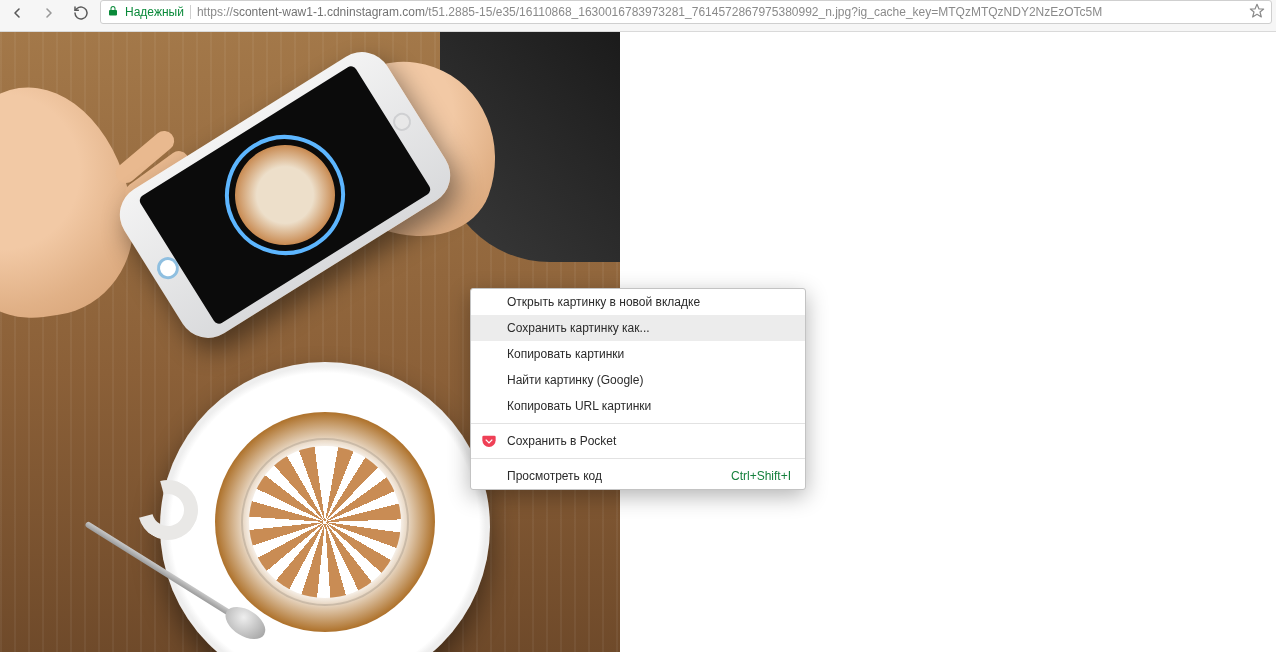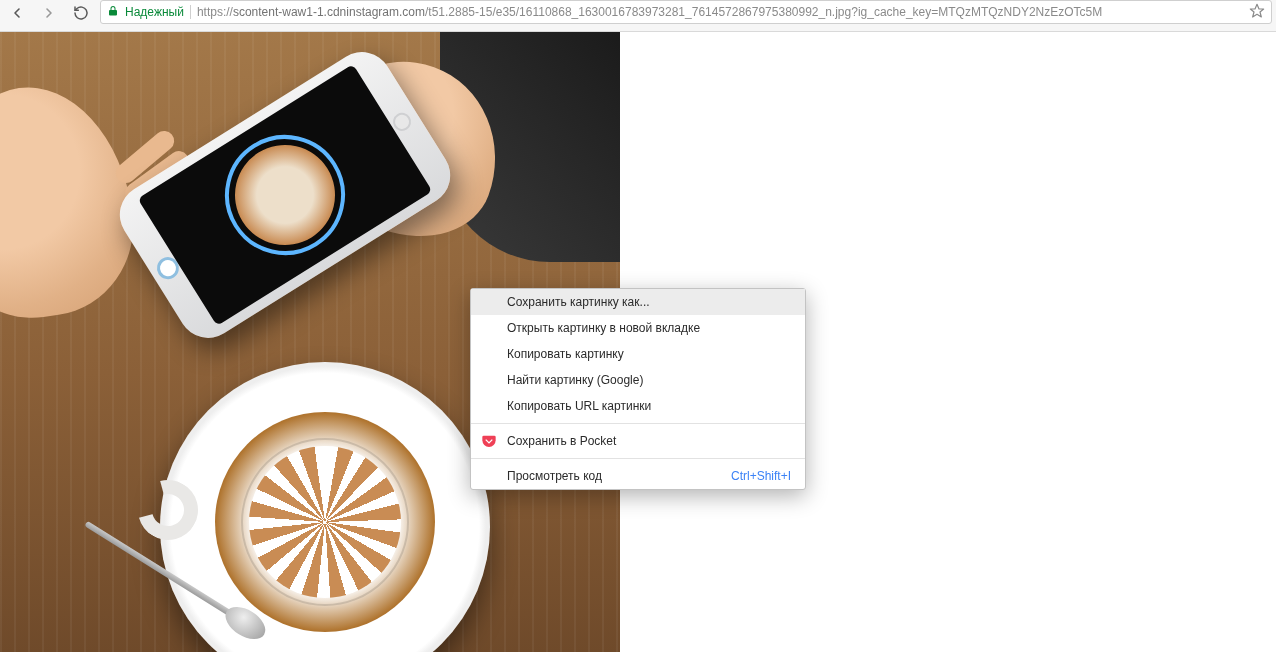--- a/index.html
+++ b/index.html
@@ -39,21 +39,21 @@
 .spoon{position:absolute;bottom:60px;left:70px;width:210px;height:26px;transform:rotate(32deg)}
 .spoon .handle-bar{position:absolute;left:0;top:10px;width:170px;height:6px;background:linear-gradient(#c9c9c9,#9b9b9b);border-radius:3px}
 .spoon .bowl{position:absolute;right:0;top:0;width:44px;height:26px;border-radius:50%;background:radial-gradient(circle at 40% 35%,#eee,#9b9b9b)}
 .ctx{position:absolute;top:256px;left:470px;width:336px;background:#fff;border:1px solid #c3c3c3;border-radius:3px;box-shadow:0 6px 22px rgba(0,0,0,.3);font-size:12px;color:#2b2b2b;user-select:none}
 .ctx .item{position:relative;height:26px;line-height:26px;padding:0 14px 0 36px}
 .ctx .item.hl{background:#ececec}
 .ctx .item.with-icon{}
 .ctx .icon-slot{position:absolute;left:10px;top:50%;width:16px;height:16px;transform:translateY(-50%)}
 .ctx .icon-slot svg{display:block}
 .ctx .sep-line{height:1px;background:#e2e2e2;margin:4px 0}
-.ctx .short{position:absolute;right:14px;color:#3b82f6}
+.ctx .short{position:absolute;right:14px;color:#15803d}
 </style>
 </head>
 <body>
 
 <div class="toolbar">
   <div class="nav-btn active">
     <svg width="16" height="16" viewBox="0 0 24 24" fill="none" stroke="currentColor" stroke-width="2.4" stroke-linecap="round" stroke-linejoin="round">
         <polyline points="15 18 9 12 15 6"></polyline>
       </svg>
   </div>
@@ -115,28 +115,28 @@
       <div class="handle"></div>
     </div>
 
     <div class="spoon">
       <div class="handle-bar"></div>
       <div class="bowl"></div>
     </div>
   </div>
 
   <div class="ctx">
+    <div class="item">
+      <span>Открыть картинку в новой вкладке</span>
+    </div>
     <div class="item hl">
       <span>Сохранить картинку как...</span>
     </div>
     <div class="item">
-      <span>Открыть картинку в новой вкладке</span>
-    </div>
-    <div class="item">
-      <span>Копировать картинку</span>
+      <span>Копировать картинки</span>
     </div>
     <div class="item">
       <span>Найти картинку (Google)</span>
     </div>
     <div class="item">
       <span>Копировать URL картинки</span>
     </div>
 
     <div class="sep-line"></div>
 

